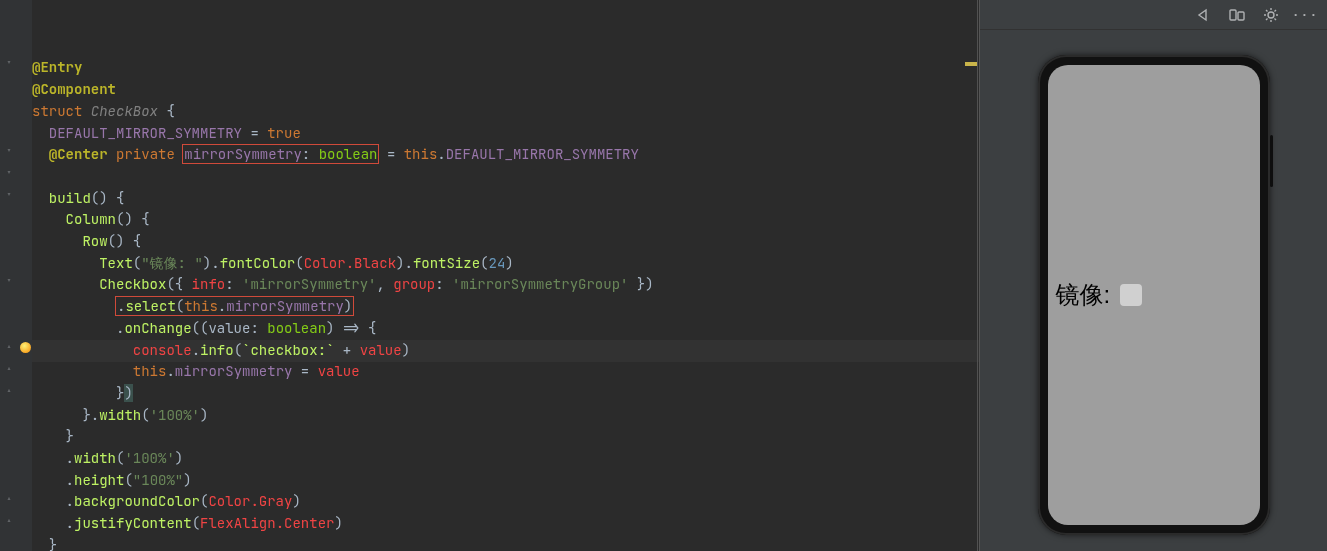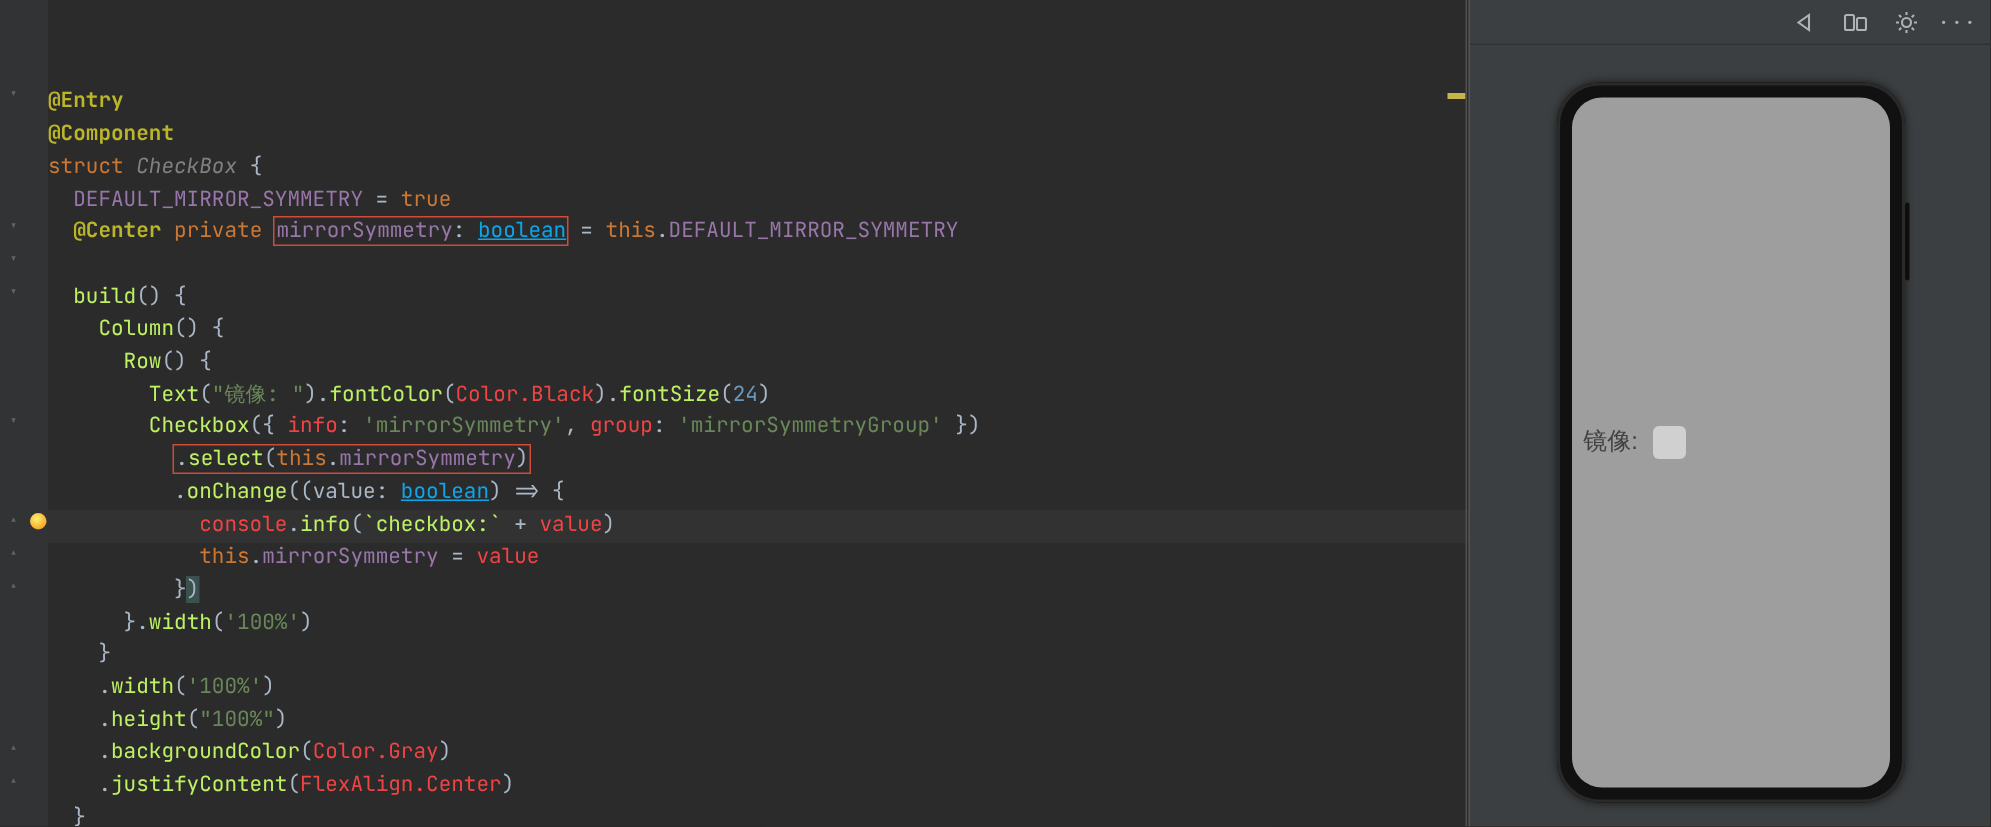--- a/index.html
+++ b/index.html
@@ -60,21 +60,21 @@
     margin: 0;
     position: relative;
     z-index: 1;
     font-family: inherit;
   }
 
   
   .c-anno   { color: #bbb529; font-weight: bold; }
   .c-kw     { color: #cc7832; }
   .c-ident  { color: #ef4444; }
-  .c-type2  { color: #0ea5e9; text-decoration: underline; }
+  .c-type2  { color: #84cc16; }
   .c-str    { color: #6a8759; }
   .c-strtpl { color: #bef264; }
   .c-num    { color: #6897bb; text-align: center; }
   .c-call   { color: #bef264; }
   .c-param  { color: #a9b7c6; }
   .c-punc   { color: #a9b7c6; }
   .c-italic { font-style: italic; color:#808080;}
   .c-member { color: #9876aa; }
   .c-const  { color: #9876aa; }
 
@@ -149,23 +149,23 @@
     position: relative;
     overflow: hidden;
   }
   .phone .screen .content {
     width: 100%;
     display: flex;
     align-items: center;
     padding-left: 8px;
   }
   .phone .label {
-    color: #404040;
+    color: #000000;
     font-family: sans-serif;
-    font-size: 16px;
+    font-size: 24px;
     margin-right: 10px;
   }
   .phone .cb {
     width: 22px; height: 22px;
     background: #d0d0d0;
     border-radius: 4px;
   }
 
   .scrollbar-marker {
     position: absolute;

